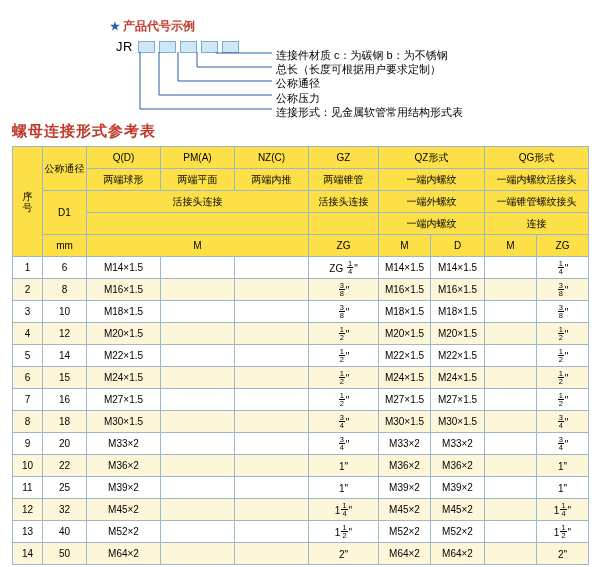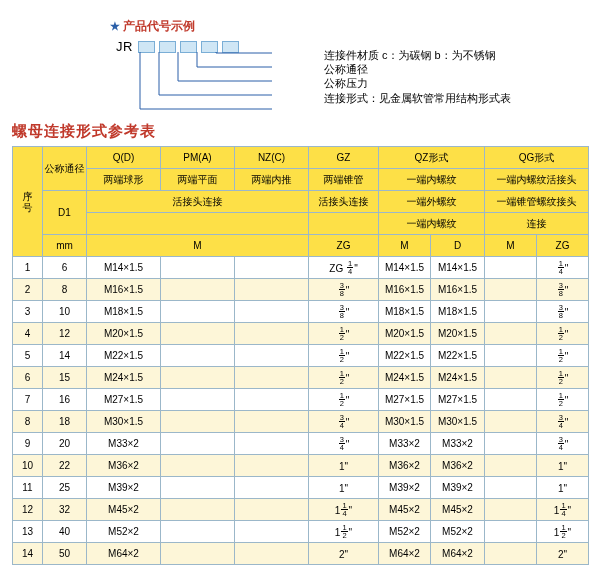--- a/index.html
+++ b/index.html
@@ -65,21 +65,20 @@
     height: 122px;
     pointer-events: none;
   }
   .legend-list {
     position: absolute;
     left: 276px;
     top: 48px;
     font-size: 11px;
     line-height: 14.2px;
     white-space: nowrap;
-    margin-left: 48px;
   }
   .legend-list div {
     height: 14.2px;
   }
 
   
   .section-title {
     margin: 0 4px 5px 12px;
     font-size: 15px;
     font-weight: bold;
@@ -161,20 +160,21 @@
 
     <polyline points="216,52 216,52 216,53 272,53" fill="none" stroke="#2b5fa8" stroke-width="1"></polyline>
     <polyline points="197,52 197,67 272,67" fill="none" stroke="#2b5fa8" stroke-width="1"></polyline>
     <polyline points="178,52 178,81 272,81" fill="none" stroke="#2b5fa8" stroke-width="1"></polyline>
     <polyline points="159,52 159,95 272,95" fill="none" stroke="#2b5fa8" stroke-width="1"></polyline>
     <polyline points="140,52 140,109 272,109" fill="none" stroke="#2b5fa8" stroke-width="1"></polyline>
   </svg>
 
   <div class="legend-list">
     <div>连接件材质  c：为碳钢  b：为不锈钢</div>
+    <div>总长（长度可根据用户要求定制）</div>
     <div>公称通径</div>
     <div>公称压力</div>
     <div>连接形式：见金属软管常用结构形式表</div>
   </div>
 </div>
 
 <div class="section-title">螺母连接形式参考表</div>
 
 <table class="spec">
   <colgroup>

